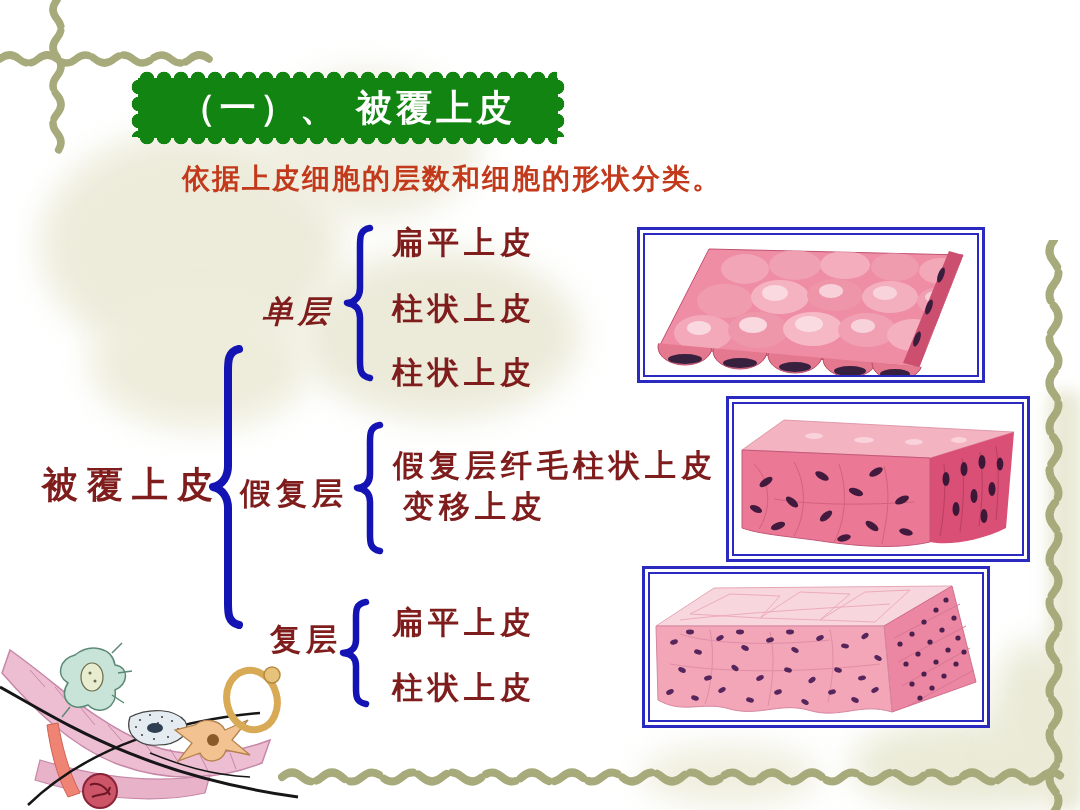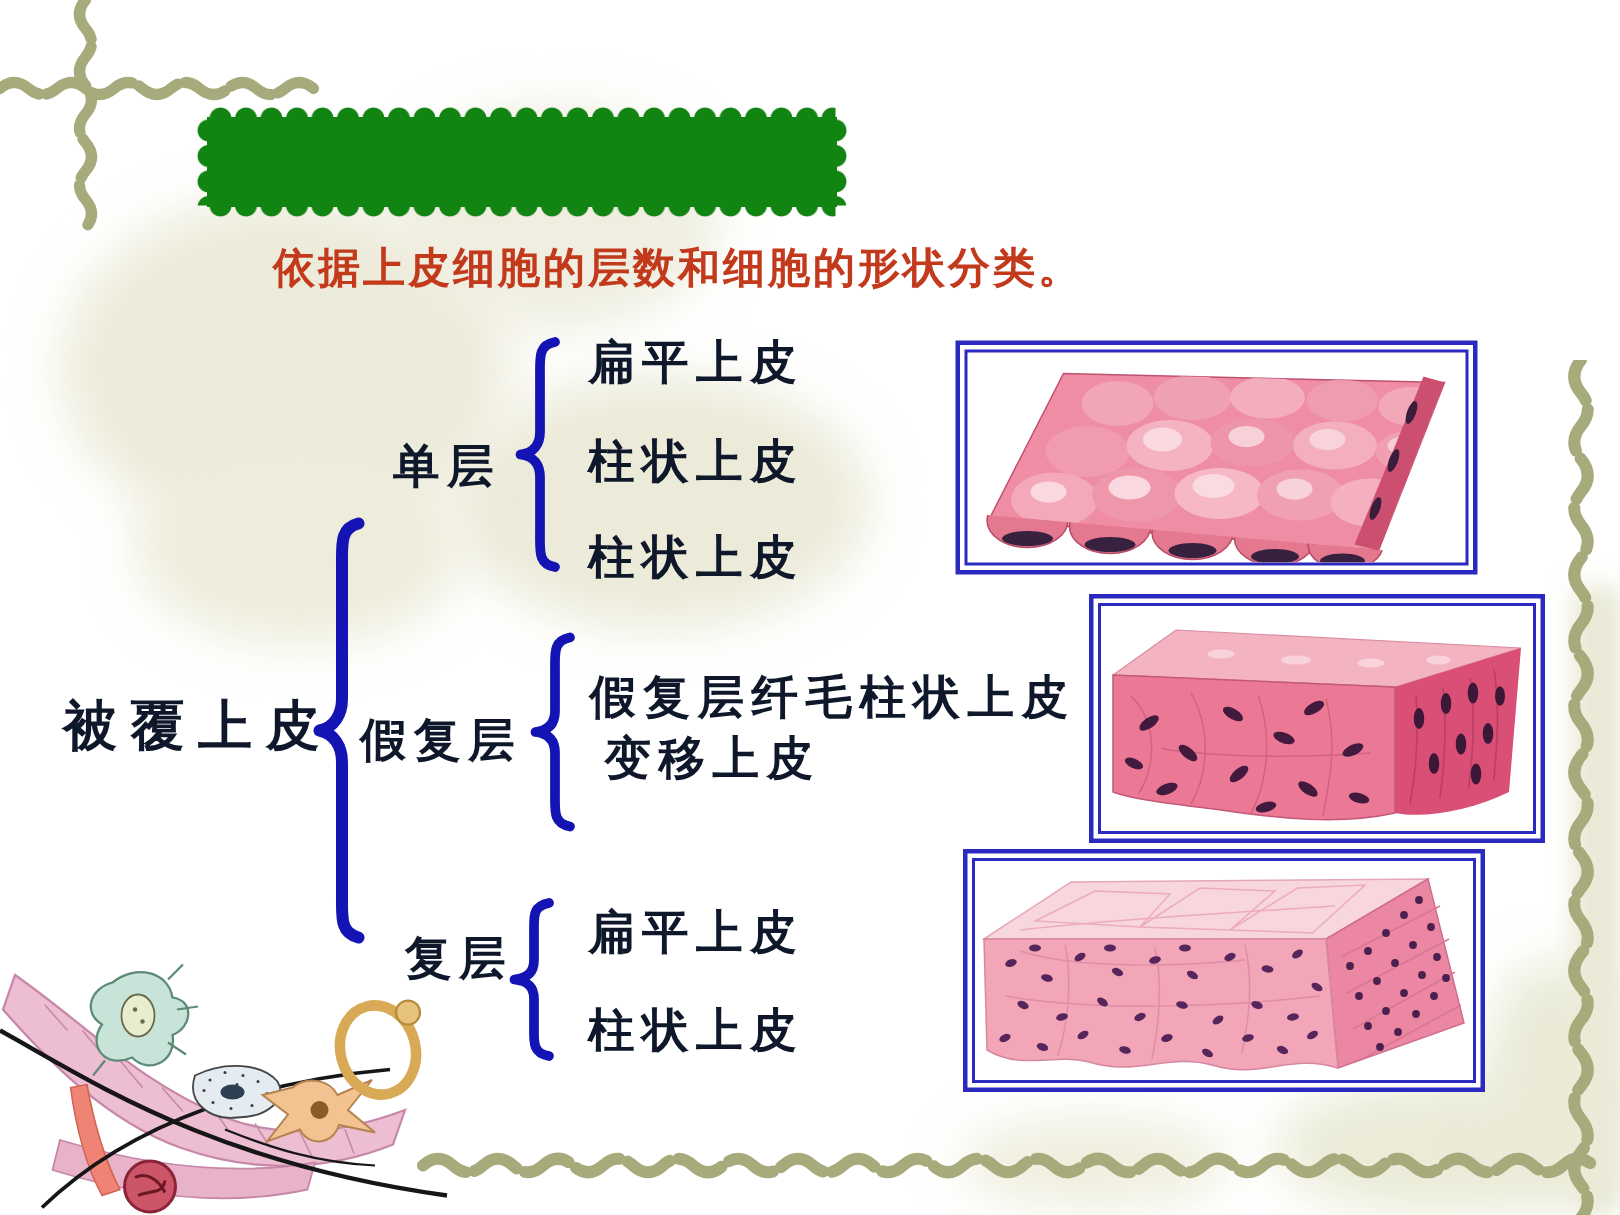--- a/index.html
+++ b/index.html
@@ -34,21 +34,21 @@
     color:#ffffff;font-size:36px;font-weight:bold;letter-spacing:4px;
     white-space:nowrap;z-index:4;
   }
   
   .subtitle{
     position:absolute;left:182px;top:160px;z-index:3;
     color:#c2391b;font-size:28px;font-weight:bold;letter-spacing:2px;white-space:nowrap;
   }
   
   .tree-label{
-    position:absolute;z-index:3;color:#0f172a;font-weight:bold;white-space:nowrap;
+    position:absolute;z-index:3;color:#7f1d1d;font-weight:bold;white-space:nowrap;
     font-size:31px;letter-spacing:5px;line-height:1;
   }
   .tree-root{font-size:36px;letter-spacing:9px;}
   .brace{position:absolute;z-index:3;}
   .brace path{stroke:#1414b4;fill:none;stroke-linecap:round;stroke-linejoin:round;}
   
   .figure{
     position:absolute;z-index:3;background:#ffffff;
     border:3px solid #2a2ac0;padding:3px;box-sizing:border-box;
   }
@@ -81,26 +81,27 @@
 </svg>
 <svg class="stitch" style="left:278px;top:756px;" width="802" height="54" viewBox="0 0 802 54">
   <path d="M 4,21 q 10,-9 20,0 q 10,9 20,0 q 10,-9 20,0 q 10,9 20,0 q 10,-9 20,0 q 10,9 20,0 q 10,-9 20,0 q 10,9 20,0 q 10,-9 20,0 q 10,9 20,0 q 10,-9 20,0 q 10,9 20,0 q 10,-9 20,0 q 10,9 20,0 q 10,-9 20,0 q 10,9 20,0 q 10,-9 20,0 q 10,9 20,0 q 10,-9 20,0 q 10,9 20,0 q 10,-9 20,0 q 10,9 20,0 q 10,-9 20,0 q 10,9 20,0 q 10,-9 20,0 q 10,9 20,0 q 10,-9 20,0 q 10,9 20,0 q 10,-9 20,0 q 10,9 20,0 q 10,-9 20,0 q 10,9 20,0 q 10,-9 20,0 q 10,9 20,0 q 10,-9 20,0 q 10,9 20,0 q 10,-9 20,0 q 10,9 20,0 q 10,-9 20,0" fill="none" stroke="#a7aa7b" stroke-width="8" stroke-linecap="round" stroke-dasharray="32 6"></path>
 </svg>
 
 <div class="banner">
   <div class="edge edge-top"></div>
   <div class="edge edge-bottom"></div>
   <div class="edge edge-left"></div>
   <div class="edge edge-right"></div>
+  <span class="banner-text">（一）、 被覆上皮</span>
 </div>
 
 <div class="subtitle">依据上皮细胞的层数和细胞的形状分类。</div>
 
 <div class="tree-label tree-root" style="left:42px;top:467px;">被覆上皮</div>
-<div class="tree-label" style="left:262px;top:296px;">单层</div>
+<div class="tree-label" style="left:262px;top:296px;font-style:italic;">单层</div>
 <div class="tree-label" style="left:240px;top:478px;font-family:Liberation Serif, serif;">假复层</div>
 <div class="tree-label" style="left:270px;top:624px;">复层</div>
 
 <div class="tree-label" style="left:392px;top:227px;">扁平上皮</div>
 <div class="tree-label" style="left:392px;top:293px;">柱状上皮</div>
 <div class="tree-label" style="left:392px;top:357px;">柱状上皮</div>
 <div class="tree-label" style="left:393px;top:450px;">假复层纤毛柱状上皮</div>
 <div class="tree-label" style="left:403px;top:491px;">变移上皮</div>
 <div class="tree-label" style="left:392px;top:607px;">扁平上皮</div>
 <div class="tree-label" style="left:392px;top:672px;">柱状上皮</div>

